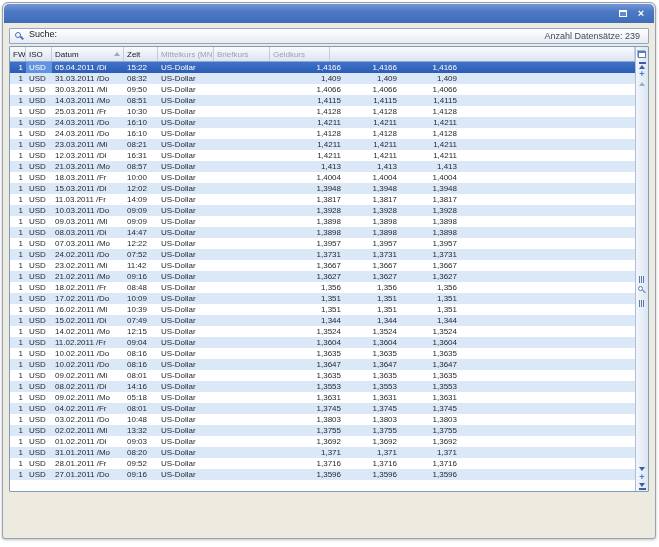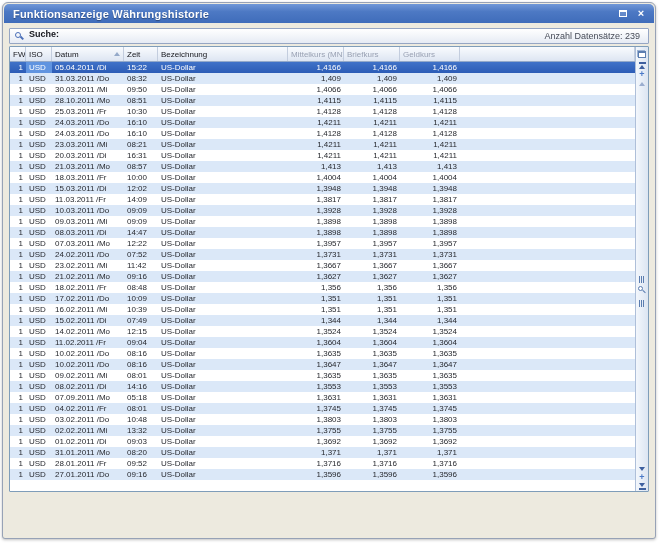--- a/index.html
+++ b/index.html
@@ -22,21 +22,21 @@
 
   .content { padding:5px 6px 0; }
 
   
   .search-panel { height:16px; border:1px solid #96a6c4;
     background:linear-gradient(#ffffff,#e6ebf4); border-radius:1px;
     display:flex; align-items:center; font-size:9px; color:#333; padding:0 5px; }
   .search-icon { width:9px; height:9px; position:relative; flex:none; }
   .search-icon .lens { position:absolute; left:0; top:0; width:6px; height:6px; border:1.5px solid #4a6fb8; border-radius:50%; }
   .search-icon .handle { position:absolute; left:5px; top:5px; width:4px; height:1.5px; background:#4a6fb8; transform:rotate(45deg); }
-  .search-label { font-weight:bold; margin:0 5px 5px 5px; color:#15161c; }
+  .search-label { font-weight:normal; margin:0 5px 5px 5px; color:#15161c; }
   .search-placeholder { font-style:italic; color:#9097a5; }
   .record-count { margin-left:auto; color:#474c58; padding-right:3px; }
 
   
   .grid { margin-top:2px; height:446px; border:1px solid #7f9db9; background:#fff;
     display:flex; position:relative; border-radius:1px; }
   .grid-main { flex:1; display:flex; flex-direction:column; overflow:hidden; }
 
   .grid-header { height:15px; flex:none; display:flex;
     background:linear-gradient(#f9fbfe,#dde5f2); border-bottom:1px solid #93a9c9;
@@ -83,21 +83,20 @@
   .text-btn { display:inline-flex; align-items:center; height:17px; padding:0 8px;
     background:linear-gradient(#ffffff,#e3e7ee 55%, #cfd6e2); border:1px solid #8a93a5;
     border-radius:3px; font-size:9px; color:#1c1d22; box-shadow:inset 0 1px 0 #fff; }
 </style>
 </head>
 <body>
 
 <div class="window">
 
   <div class="titlebar">
-    <span class="title">Funktionsanzeige Währungshistorie</span>
     <span class="tb-btns">
       <span class="tb-btn">
           <span class="restore-glyph"></span>
         </span>
       <span class="tb-btn">
           <span class="close-glyph">×</span>
         </span>
     </span>
   </div>
 
@@ -121,23 +120,20 @@
             <div class="hcell" style="width: 26px;">
               <span>ISO</span>
             </div>
             <div class="hcell" style="width: 72px;">
               <span>Datum</span>
               <span class="sort-arrow"></span>
             </div>
             <div class="hcell" style="width: 34px;">
               <span>Zeit</span>
             </div>
-            <div class="hcell" style="width: 130px;">
-              <span>Bezeichnung</span>
-            </div>
             <div class="hcell muted" style="width: 56px;">
               <span>Mittelkurs (MN)</span>
             </div>
             <div class="hcell muted" style="width: 56px;">
               <span>Briefkurs</span>
             </div>
             <div class="hcell muted" style="width: 60px;">
               <span>Geldkurs</span>
             </div>
             <div class="hcell fillerh"></div>
@@ -169,21 +165,21 @@
               <div class="cell" style="width: 72px;">30.03.2011 /Mi</div>
               <div class="cell" style="width: 34px;">09:50</div>
               <div class="cell" style="width: 130px;">US-Dollar</div>
               <div class="cell a-r" style="width: 56px;">1,4066</div>
               <div class="cell a-r" style="width: 56px;">1,4066</div>
               <div class="cell a-r" style="width: 60px;">1,4066</div>
             </div>
             <div class="grid-row alt">
               <div class="cell a-r" style="width: 16px;">1</div>
               <div class="cell" style="width: 26px;">USD</div>
-              <div class="cell" style="width: 72px;">28.10.2011 /Mo</div>
+              <div class="cell" style="width: 72px;">14.03.2011 /Mo</div>
               <div class="cell" style="width: 34px;">08:51</div>
               <div class="cell" style="width: 130px;">US-Dollar</div>
               <div class="cell a-r" style="width: 56px;">1,4115</div>
               <div class="cell a-r" style="width: 56px;">1,4115</div>
               <div class="cell a-r" style="width: 60px;">1,4115</div>
             </div>
             <div class="grid-row">
               <div class="cell a-r" style="width: 16px;">1</div>
               <div class="cell" style="width: 26px;">USD</div>
               <div class="cell" style="width: 72px;">25.03.2011 /Fr</div>
@@ -219,21 +215,21 @@
               <div class="cell" style="width: 72px;">23.03.2011 /Mi</div>
               <div class="cell" style="width: 34px;">08:21</div>
               <div class="cell" style="width: 130px;">US-Dollar</div>
               <div class="cell a-r" style="width: 56px;">1,4211</div>
               <div class="cell a-r" style="width: 56px;">1,4211</div>
               <div class="cell a-r" style="width: 60px;">1,4211</div>
             </div>
             <div class="grid-row">
               <div class="cell a-r" style="width: 16px;">1</div>
               <div class="cell" style="width: 26px;">USD</div>
-              <div class="cell" style="width: 72px;">20.03.2011 /Di</div>
+              <div class="cell" style="width: 72px;">12.03.2011 /Di</div>
               <div class="cell" style="width: 34px;">16:31</div>
               <div class="cell" style="width: 130px;">US-Dollar</div>
               <div class="cell a-r" style="width: 56px;">1,4211</div>
               <div class="cell a-r" style="width: 56px;">1,4211</div>
               <div class="cell a-r" style="width: 60px;">1,4211</div>
             </div>
             <div class="grid-row alt">
               <div class="cell a-r" style="width: 16px;">1</div>
               <div class="cell" style="width: 26px;">USD</div>
               <div class="cell" style="width: 72px;">21.03.2011 /Mo</div>
@@ -439,21 +435,21 @@
               <div class="cell" style="width: 72px;">08.02.2011 /Di</div>
               <div class="cell" style="width: 34px;">14:16</div>
               <div class="cell" style="width: 130px;">US-Dollar</div>
               <div class="cell a-r" style="width: 56px;">1,3553</div>
               <div class="cell a-r" style="width: 56px;">1,3553</div>
               <div class="cell a-r" style="width: 60px;">1,3553</div>
             </div>
             <div class="grid-row">
               <div class="cell a-r" style="width: 16px;">1</div>
               <div class="cell" style="width: 26px;">USD</div>
-              <div class="cell" style="width: 72px;">07.09.2011 /Mo</div>
+              <div class="cell" style="width: 72px;">09.02.2011 /Mo</div>
               <div class="cell" style="width: 34px;">05:18</div>
               <div class="cell" style="width: 130px;">US-Dollar</div>
               <div class="cell a-r" style="width: 56px;">1,3631</div>
               <div class="cell a-r" style="width: 56px;">1,3631</div>
               <div class="cell a-r" style="width: 60px;">1,3631</div>
             </div>
             <div class="grid-row alt">
               <div class="cell a-r" style="width: 16px;">1</div>
               <div class="cell" style="width: 26px;">USD</div>
               <div class="cell" style="width: 72px;">04.02.2011 /Fr</div>

